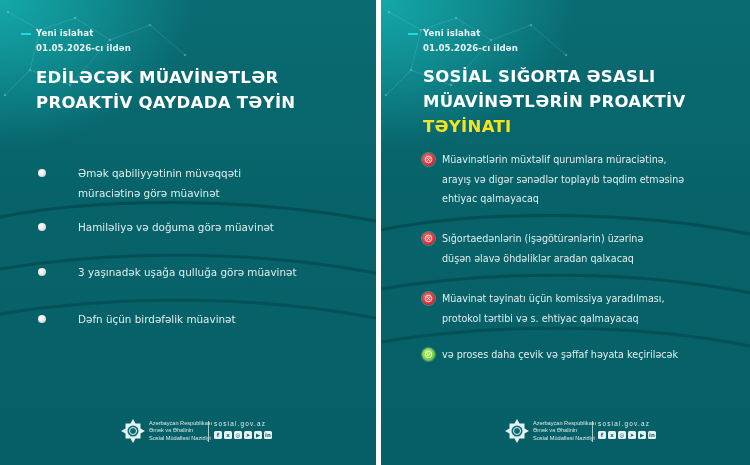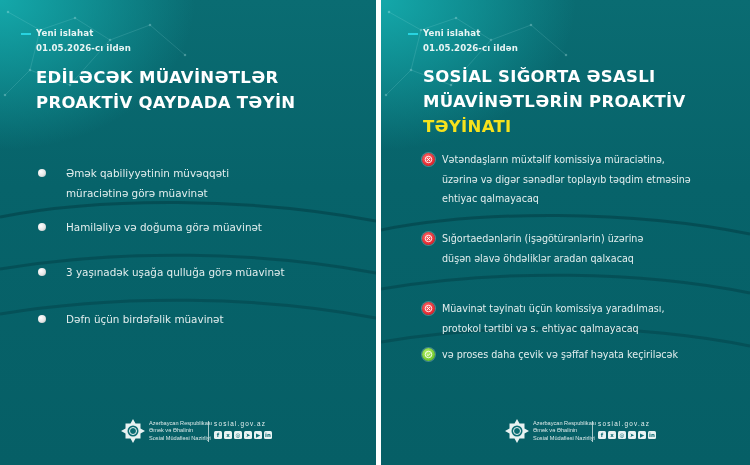--- a/index.html
+++ b/index.html
@@ -45,21 +45,21 @@
 
   .bullets { position: absolute; left: 58px; top: 155px; width: 300px; }
   .bullet {
     position: absolute; left: 0; width: 300px;
     font-family: "DejaVu Sans", sans-serif; font-size: 10.4px; color: #e3eeee; line-height: 20px;
   }
   .bullet .dot {
     position: absolute; left: -20px; top: 6px; width: 8px; height: 8px; border-radius: 50%;
     background: radial-gradient(circle at 35% 35%, #ffffff 0%, #e6e6e6 55%, #a9b4b4 100%);
   }
-  .bullet .txt { display: block; padding-left: 8px; }
+  .bullet .txt { display: block; padding-left: 8px; margin-left: 12px; }
 
   .items { position: absolute; left: 0; top: 0; width: 100%; }
   .item {
     position: absolute; left: 61px; width: 295px;
     font-family: "DejaVu Sans", sans-serif; font-size: 9.6px; color: #e3eeee; line-height: 19.5px;
   }
   .item .ico {
     position: absolute; left: -20px; top: 3px; width: 13px; height: 13px; border-radius: 50%;
     display: flex; align-items: center; justify-content: center;
     box-shadow: 0 0 0 1px rgba(255,255,255,0.25);
@@ -229,35 +229,35 @@
   </div>
 
   <div class="items">
     <div class="item" style="top:150px">
       <span class="ico no">
         <svg viewBox="0 0 10 10">
             <circle cx="5" cy="5" r="3.6" fill="none" stroke="#fff" stroke-width="1"></circle>
             <path d="M3.4 3.4 L6.6 6.6 M6.6 3.4 L3.4 6.6" stroke="#fff" stroke-width="1.1"></path>
           </svg>
       </span>
-      <div>Vətəndaşların müxtəlif komissiya müraciətinə,</div>
-      <div>üzərinə və digər sənədlər toplayıb təqdim etməsinə</div>
+      <div>Müavinətlərin müxtəlif qurumlara müraciətinə,</div>
+      <div>arayış və digər sənədlər toplayıb təqdim etməsinə</div>
       <div>ehtiyac qalmayacaq</div>
     </div>
     <div class="item" style="top:229px">
       <span class="ico no">
         <svg viewBox="0 0 10 10">
             <circle cx="5" cy="5" r="3.6" fill="none" stroke="#fff" stroke-width="1"></circle>
             <path d="M3.4 3.4 L6.6 6.6 M6.6 3.4 L3.4 6.6" stroke="#fff" stroke-width="1.1"></path>
           </svg>
       </span>
       <div>Sığortaedənlərin (işəgötürənlərin) üzərinə</div>
       <div>düşən əlavə öhdəliklər aradan qalxacaq</div>
     </div>
-    <div class="item" style="top:299px">
+    <div class="item" style="top:289px">
       <span class="ico no">
         <svg viewBox="0 0 10 10">
             <circle cx="5" cy="5" r="3.6" fill="none" stroke="#fff" stroke-width="1"></circle>
             <path d="M3.4 3.4 L6.6 6.6 M6.6 3.4 L3.4 6.6" stroke="#fff" stroke-width="1.1"></path>
           </svg>
       </span>
       <div>Müavinət təyinatı üçün komissiya yaradılması,</div>
       <div>protokol tərtibi və s. ehtiyac qalmayacaq</div>
     </div>
     <div class="item" style="top:345px">

